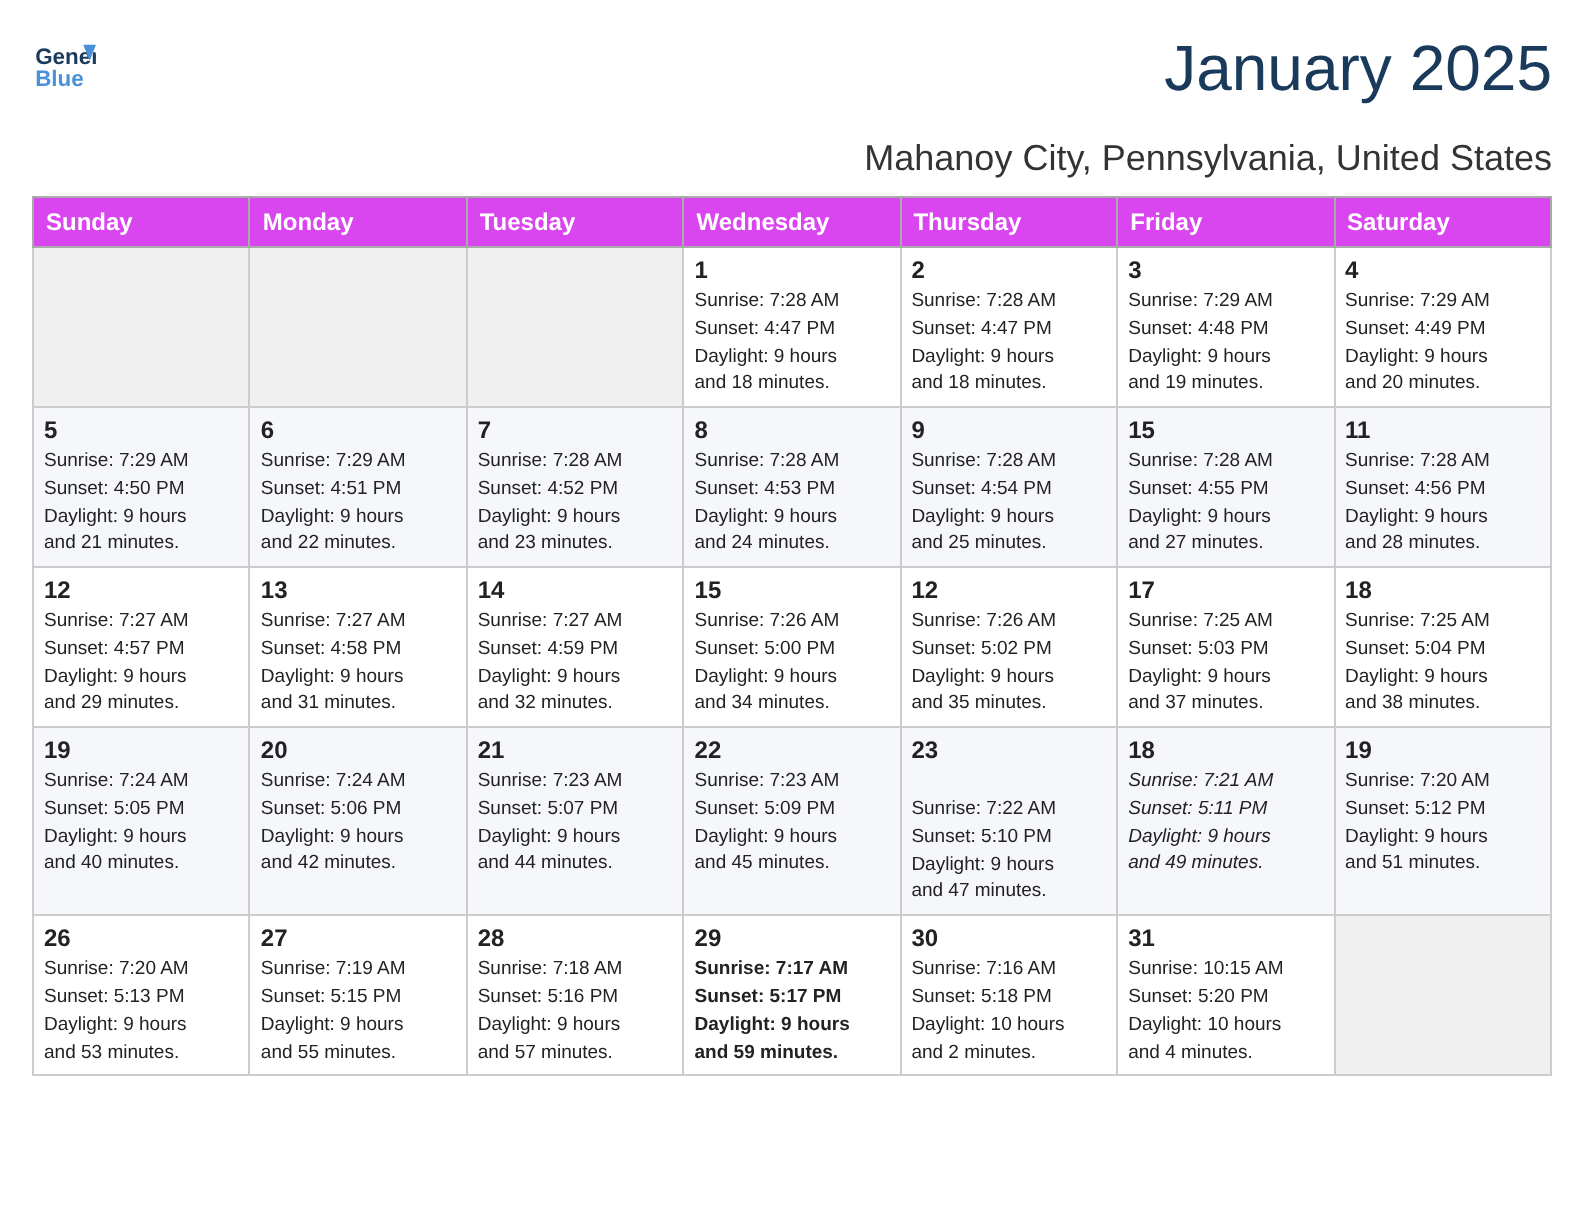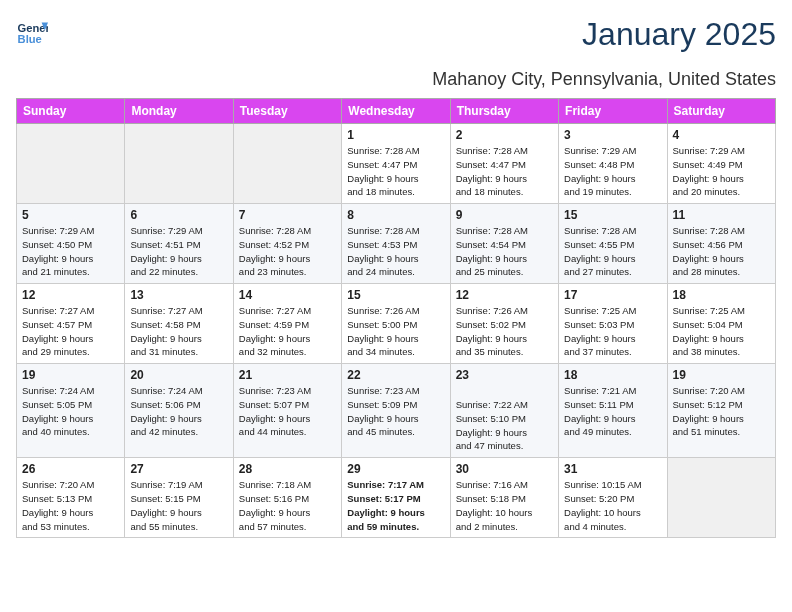--- a/index.html
+++ b/index.html
@@ -276,21 +276,21 @@
         </td>
         <td>
           <span class="day-number">23</span>
           <div class="day-info" style="white-space: pre-line; margin-top: 16px;">Sunrise: 7:22 AM
 Sunset: 5:10 PM
 Daylight: 9 hours
 and 47 minutes.</div>
         </td>
         <td>
           <span class="day-number">18</span>
-          <div class="day-info" style="white-space: pre-line;">Sunrise: 7:21 AM
+          <div class="day-info" style="white-space: pre-line; font-style: italic;">Sunrise: 7:21 AM
 Sunset: 5:11 PM
 Daylight: 9 hours
 and 49 minutes.</div>
         </td>
         <td>
           <span class="day-number">19</span>
           <div class="day-info" style="white-space: pre-line;">Sunrise: 7:20 AM
 Sunset: 5:12 PM
 Daylight: 9 hours
 and 51 minutes.</div>

